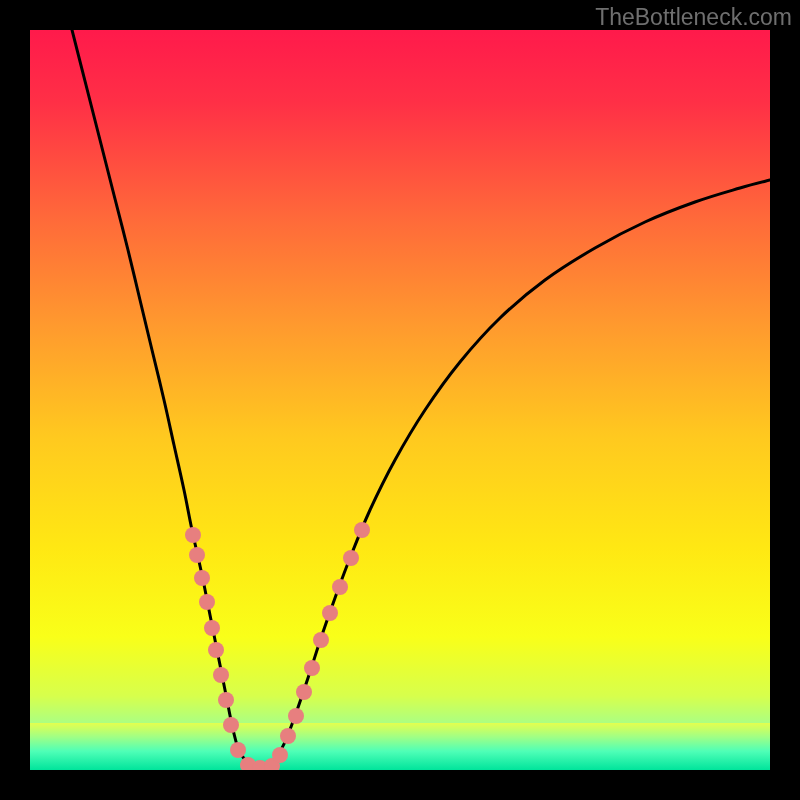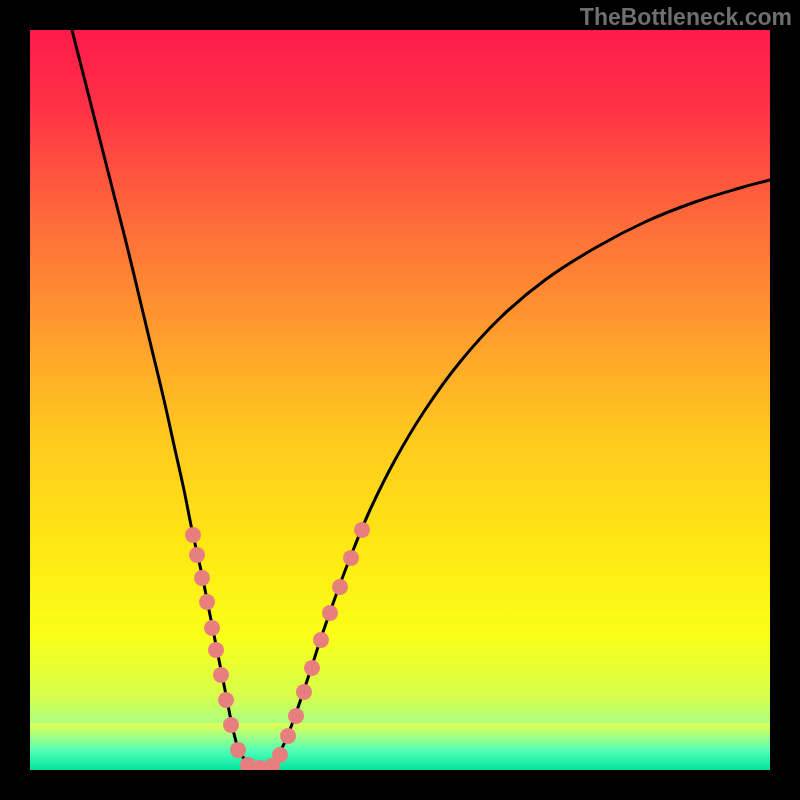--- a/index.html
+++ b/index.html
@@ -31,21 +31,21 @@
   .curve {
     position: absolute;
     inset: 0;
   }
   .watermark {
     position: absolute;
     top: 4px;
     right: 8px;
     color: #6f6f6f;
     font-size: 23px;
-    font-weight: 700;
+    font-weight: 400;
     letter-spacing: 0px;
   }
   .dot {
     position: absolute;
     width: 16px;
     height: 16px;
     border-radius: 50%;
     transform: translate(-50%, -50%);
   }
 </style>

